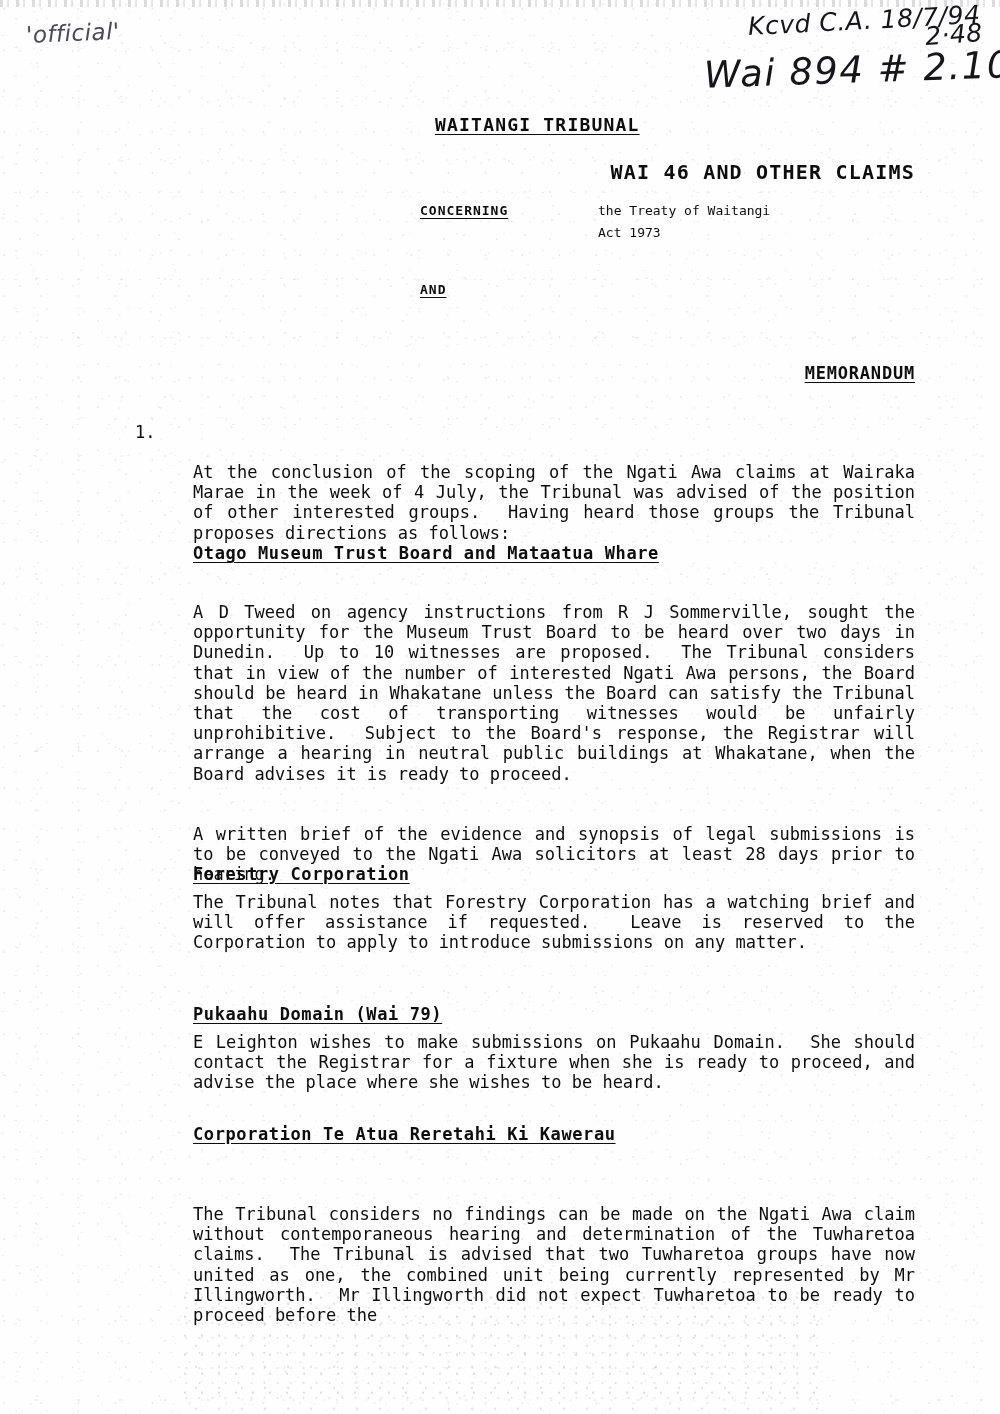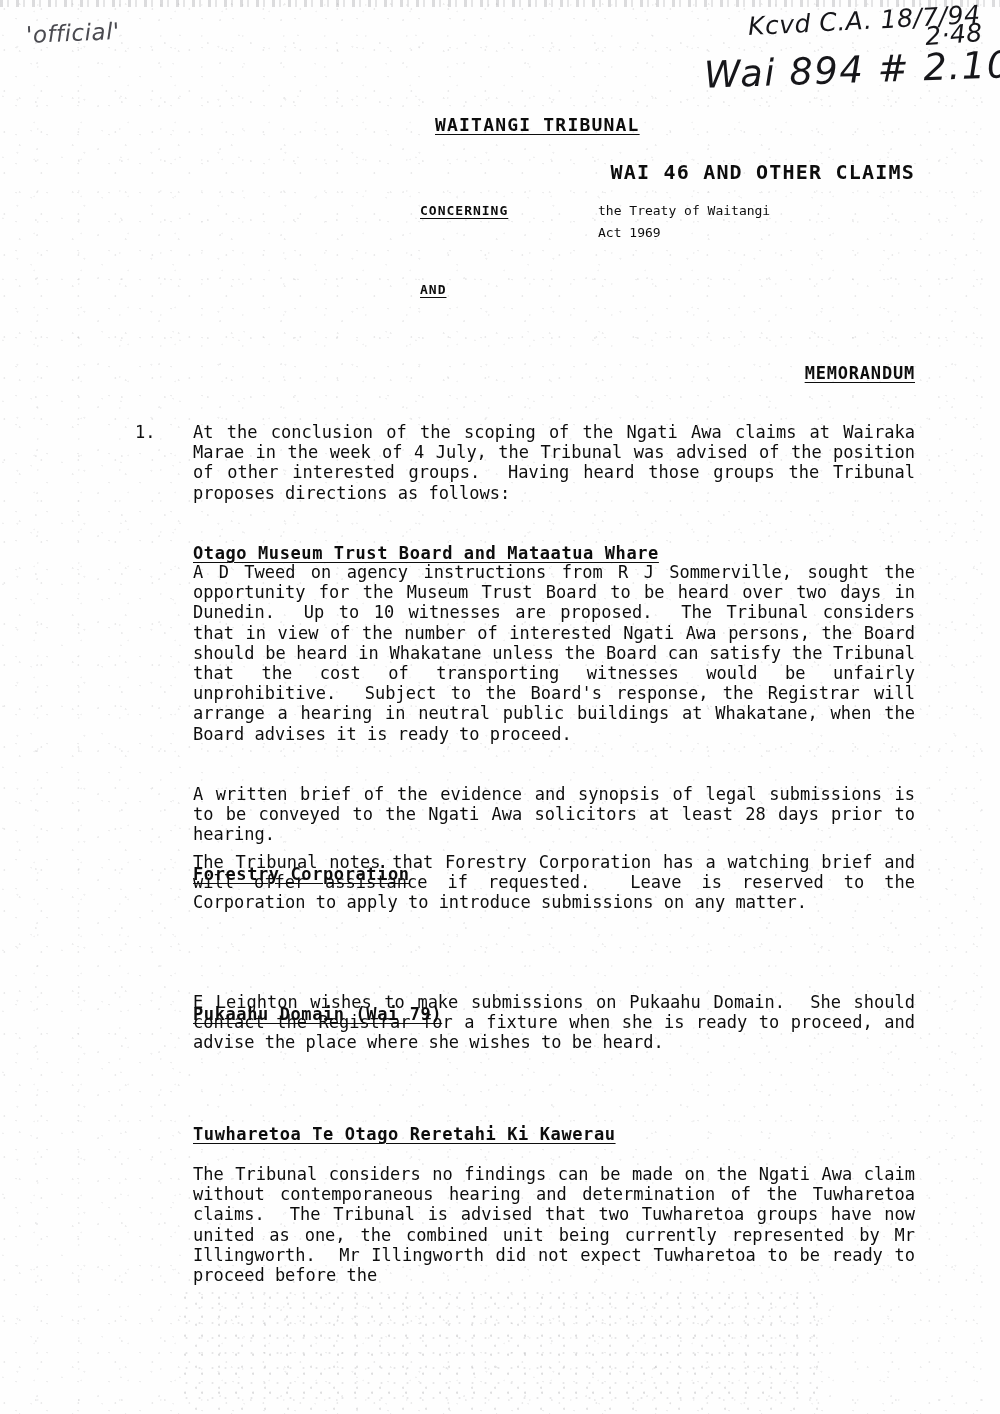--- a/index.html
+++ b/index.html
@@ -173,20 +173,21 @@
 
   .para {
     position: absolute;
     left: 193px;
     width: 722px;
     font-size: 17px;
     line-height: 20.2px;
     text-align: justify;
     text-justify: inter-word;
     white-space: pre-wrap;
+    margin-top: 40px;
   }
 
   .section-head {
     position: absolute;
     left: 193px;
     font-size: 17px;
     font-weight: bold;
     letter-spacing: .6px;
     white-space: nowrap;
   }
@@ -226,21 +227,21 @@
 
   <div class="doc">
 
     <div class="hdr-tribunal">WAITANGI TRIBUNAL</div>
 
     <div class="hdr-wai46">WAI 46 AND OTHER CLAIMS</div>
 
     <div class="party-row party-concerning">
       <span class="label">CONCERNING</span>
       <span class="value">the Treaty of Waitangi
-Act 1969</span>
+Act 1973</span>
     </div>
 
     <div class="party-row party-and">
       <span class="label">AND</span>
     </div>
 
     <div class="hdr-memorandum">
       <span>MEMORANDUM</span>
     </div>
 
@@ -258,18 +259,18 @@
       <span>Forestry Corporation</span>
     </div>
     <div class="para" id="para-forestry">The Tribunal notes that Forestry Corporation has a watching brief and will offer assistance if requested.  Leave is reserved to the Corporation to apply to introduce submissions on any matter.</div>
 
     <div class="section-head" id="head-pukaahu">
       <span>Pukaahu Domain (Wai 79)</span>
     </div>
     <div class="para" id="para-pukaahu">E Leighton wishes to make submissions on Pukaahu Domain.  She should contact the Registrar for a fixture when she is ready to proceed, and advise the place where she wishes to be heard.</div>
 
     <div class="section-head" id="head-tuwharetoa">
-      <span>Tuwharetoa Te Otago Reretahi Ki Kawerau</span>
+      <span>Corporation Te Atua Reretahi Ki Kawerau</span>
     </div>
     <div class="para" id="para-tuwharetoa">The Tribunal considers no findings can be made on the Ngati Awa claim without contemporaneous hearing and determination of the Tuwharetoa claims.  The Tribunal is advised that two Tuwharetoa groups have now united as one, the combined unit being currently represented by Mr Illingworth.  Mr Illingworth did not expect Tuwharetoa to be ready to proceed before the</div>
 
   </div>
 </div>
 
 </body></html>

